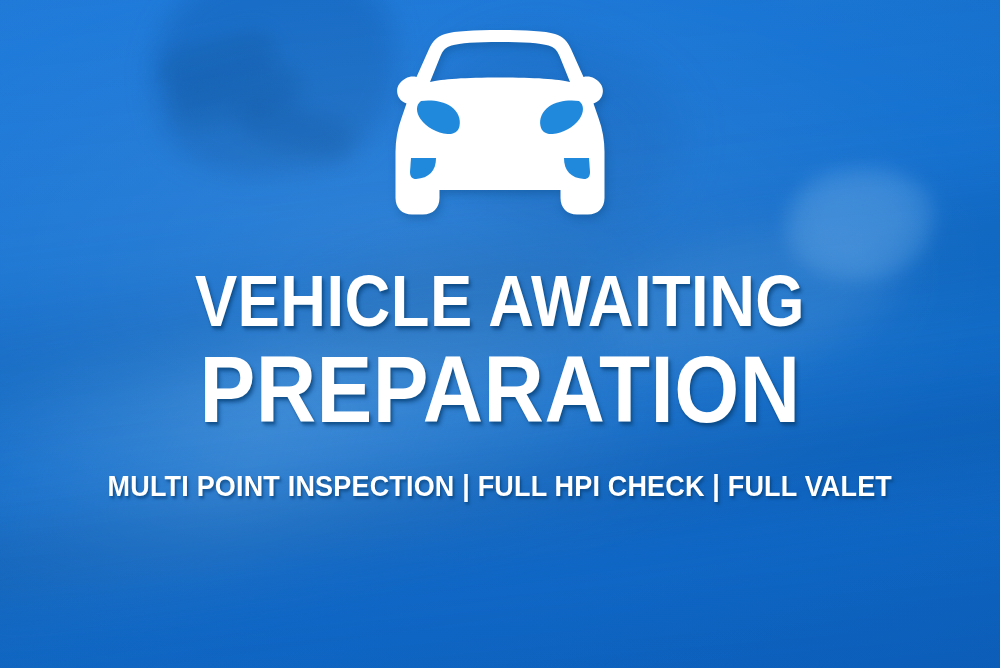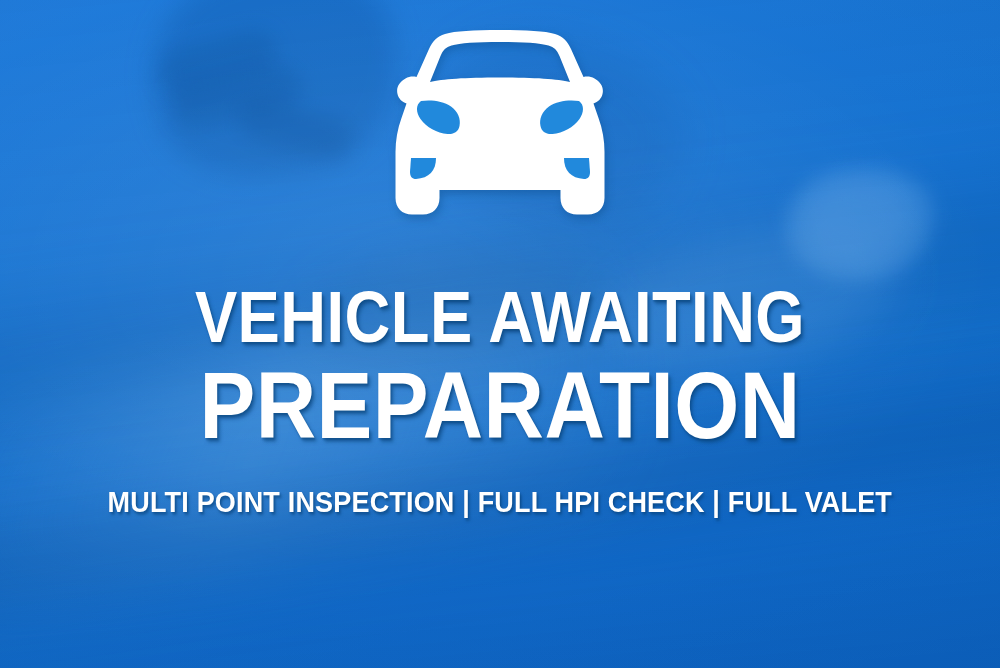--- a/index.html
+++ b/index.html
@@ -180,21 +180,21 @@
     margin-top: 22px;
     width: 262px;
     height: 205px;
     display: block;
     filter: drop-shadow(2px 4px 4px rgba(8,72,130,0.38));
   }
 
   .headline-block {
     width: 100%;
     text-align: center;
-    margin-top: 56px;
+    margin-top: 40px;
   }
 
   .headline-1,
   .headline-2 {
     color: #ffffff;
     font-weight: bold;
     line-height: 0.96;
     letter-spacing: 0.5px;
     text-shadow:
       3px 4px 4px rgba(8,66,120,0.55),

